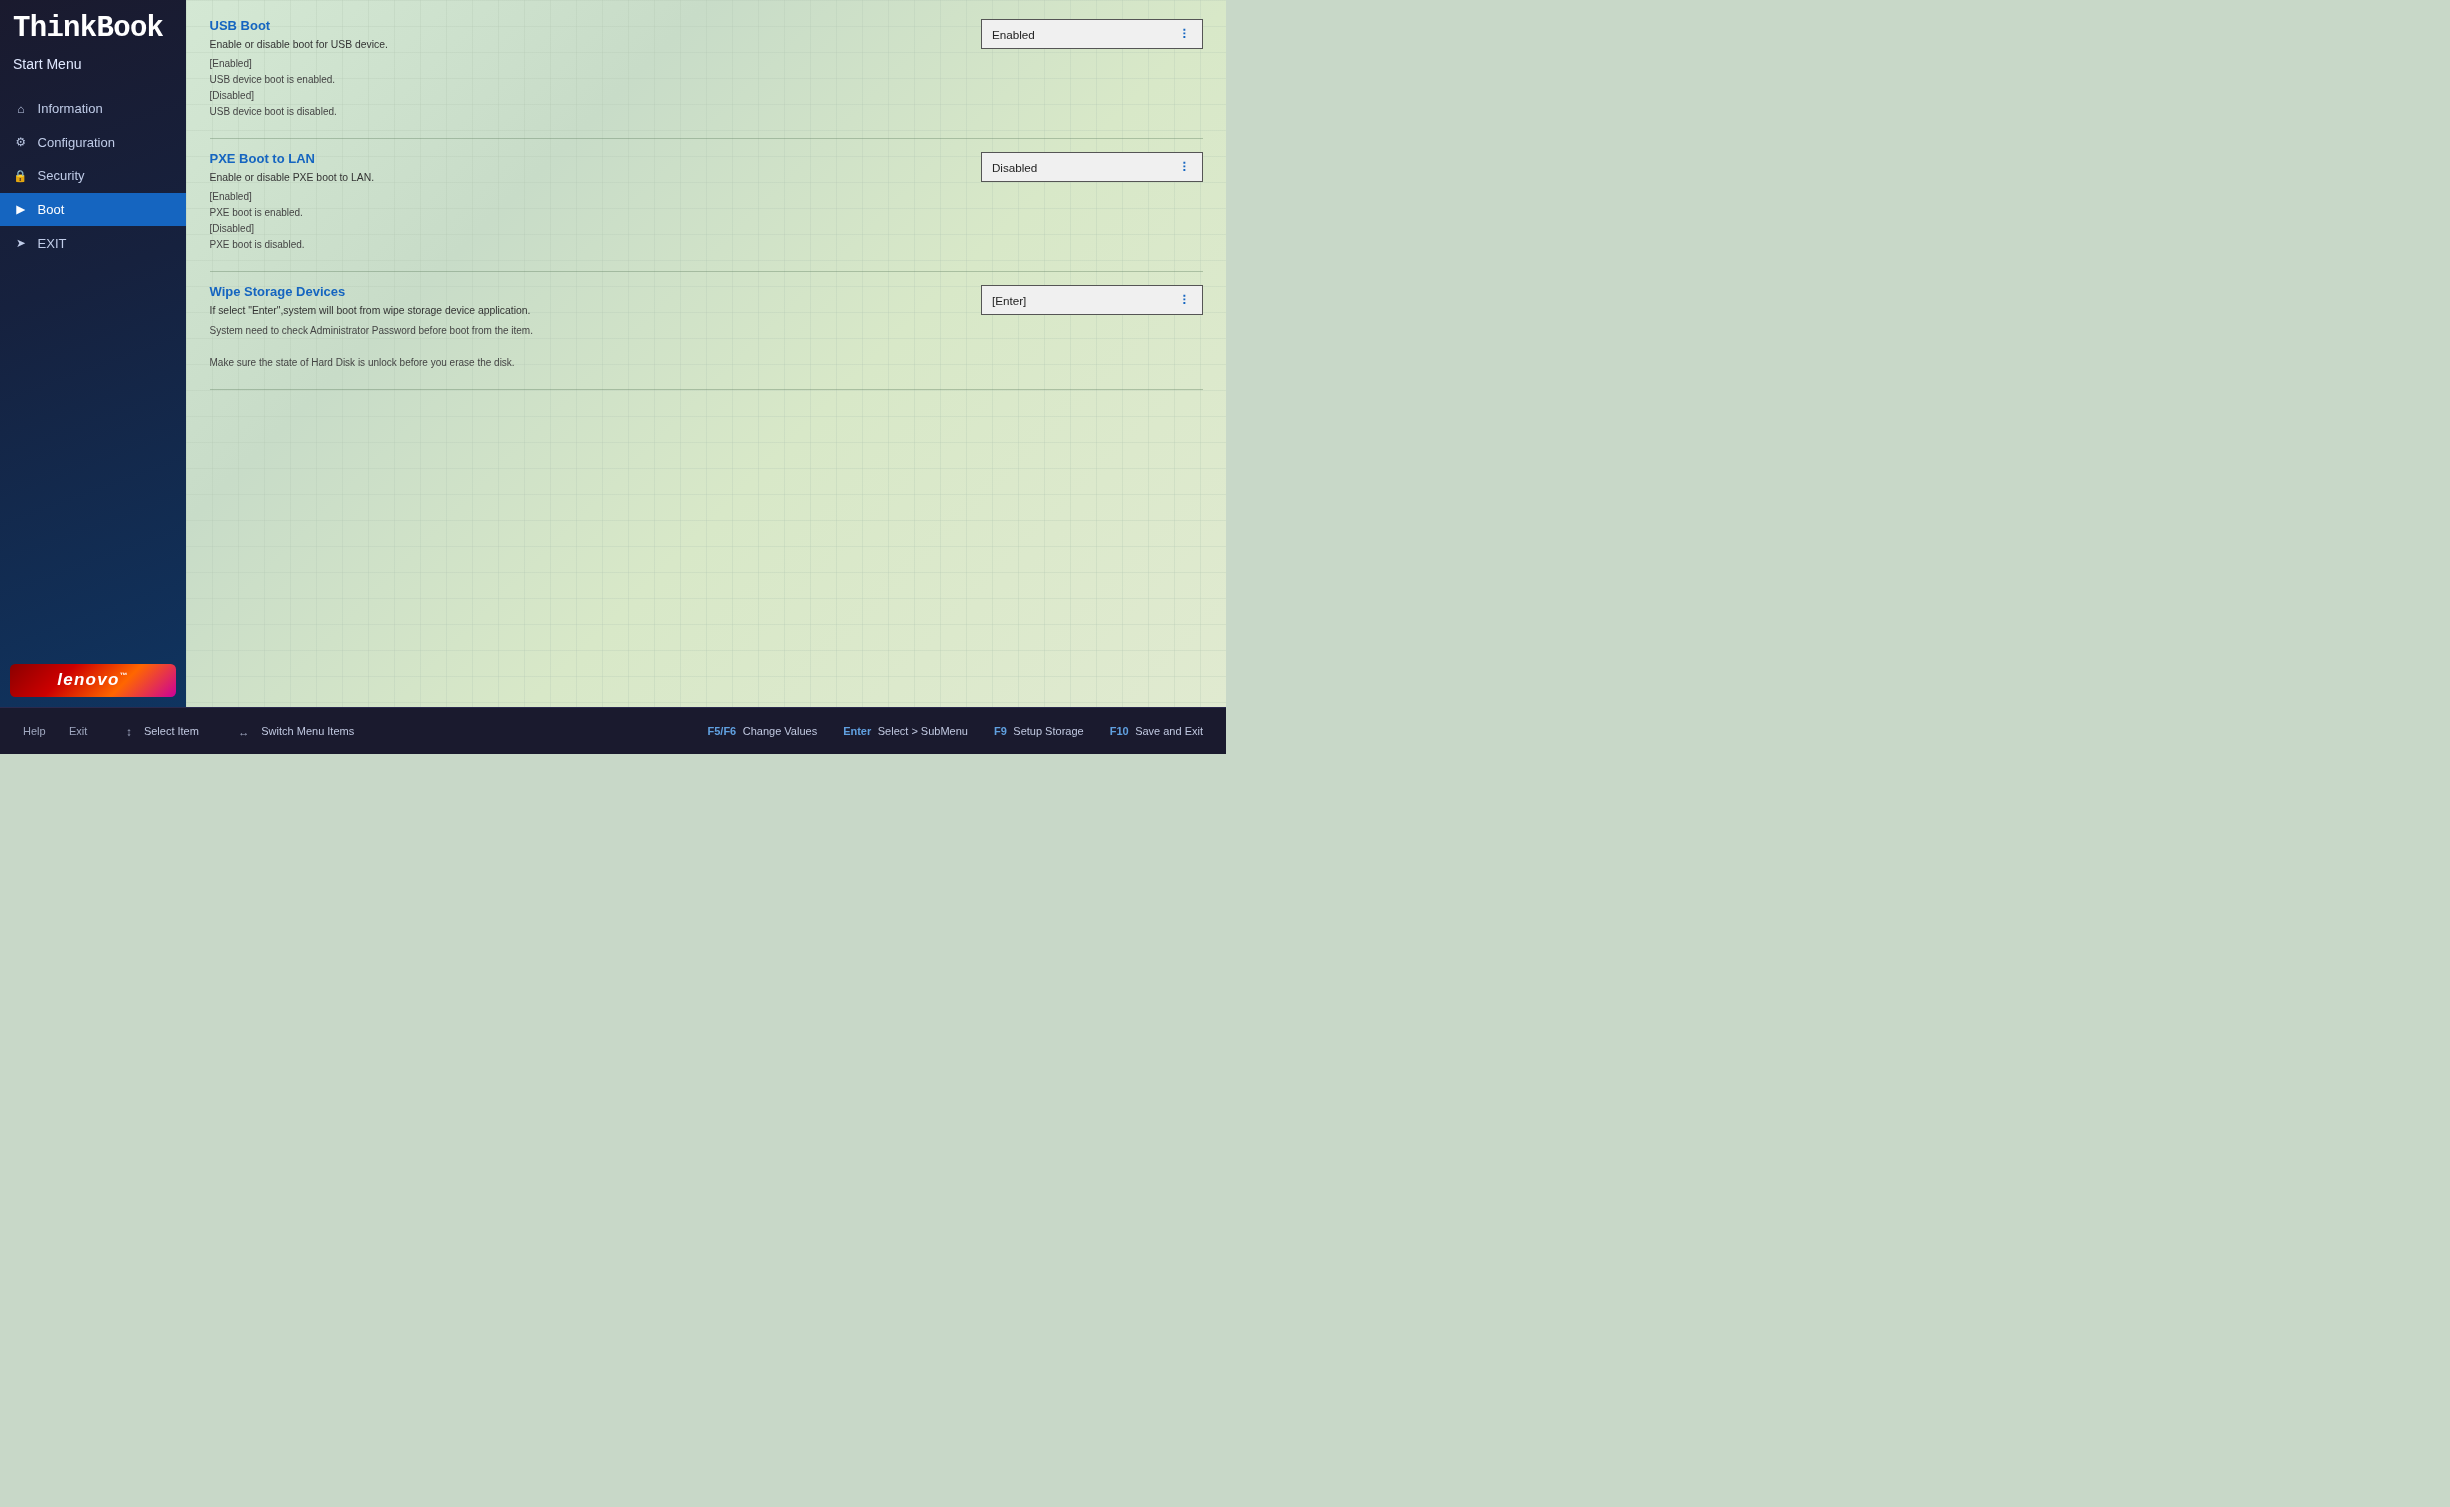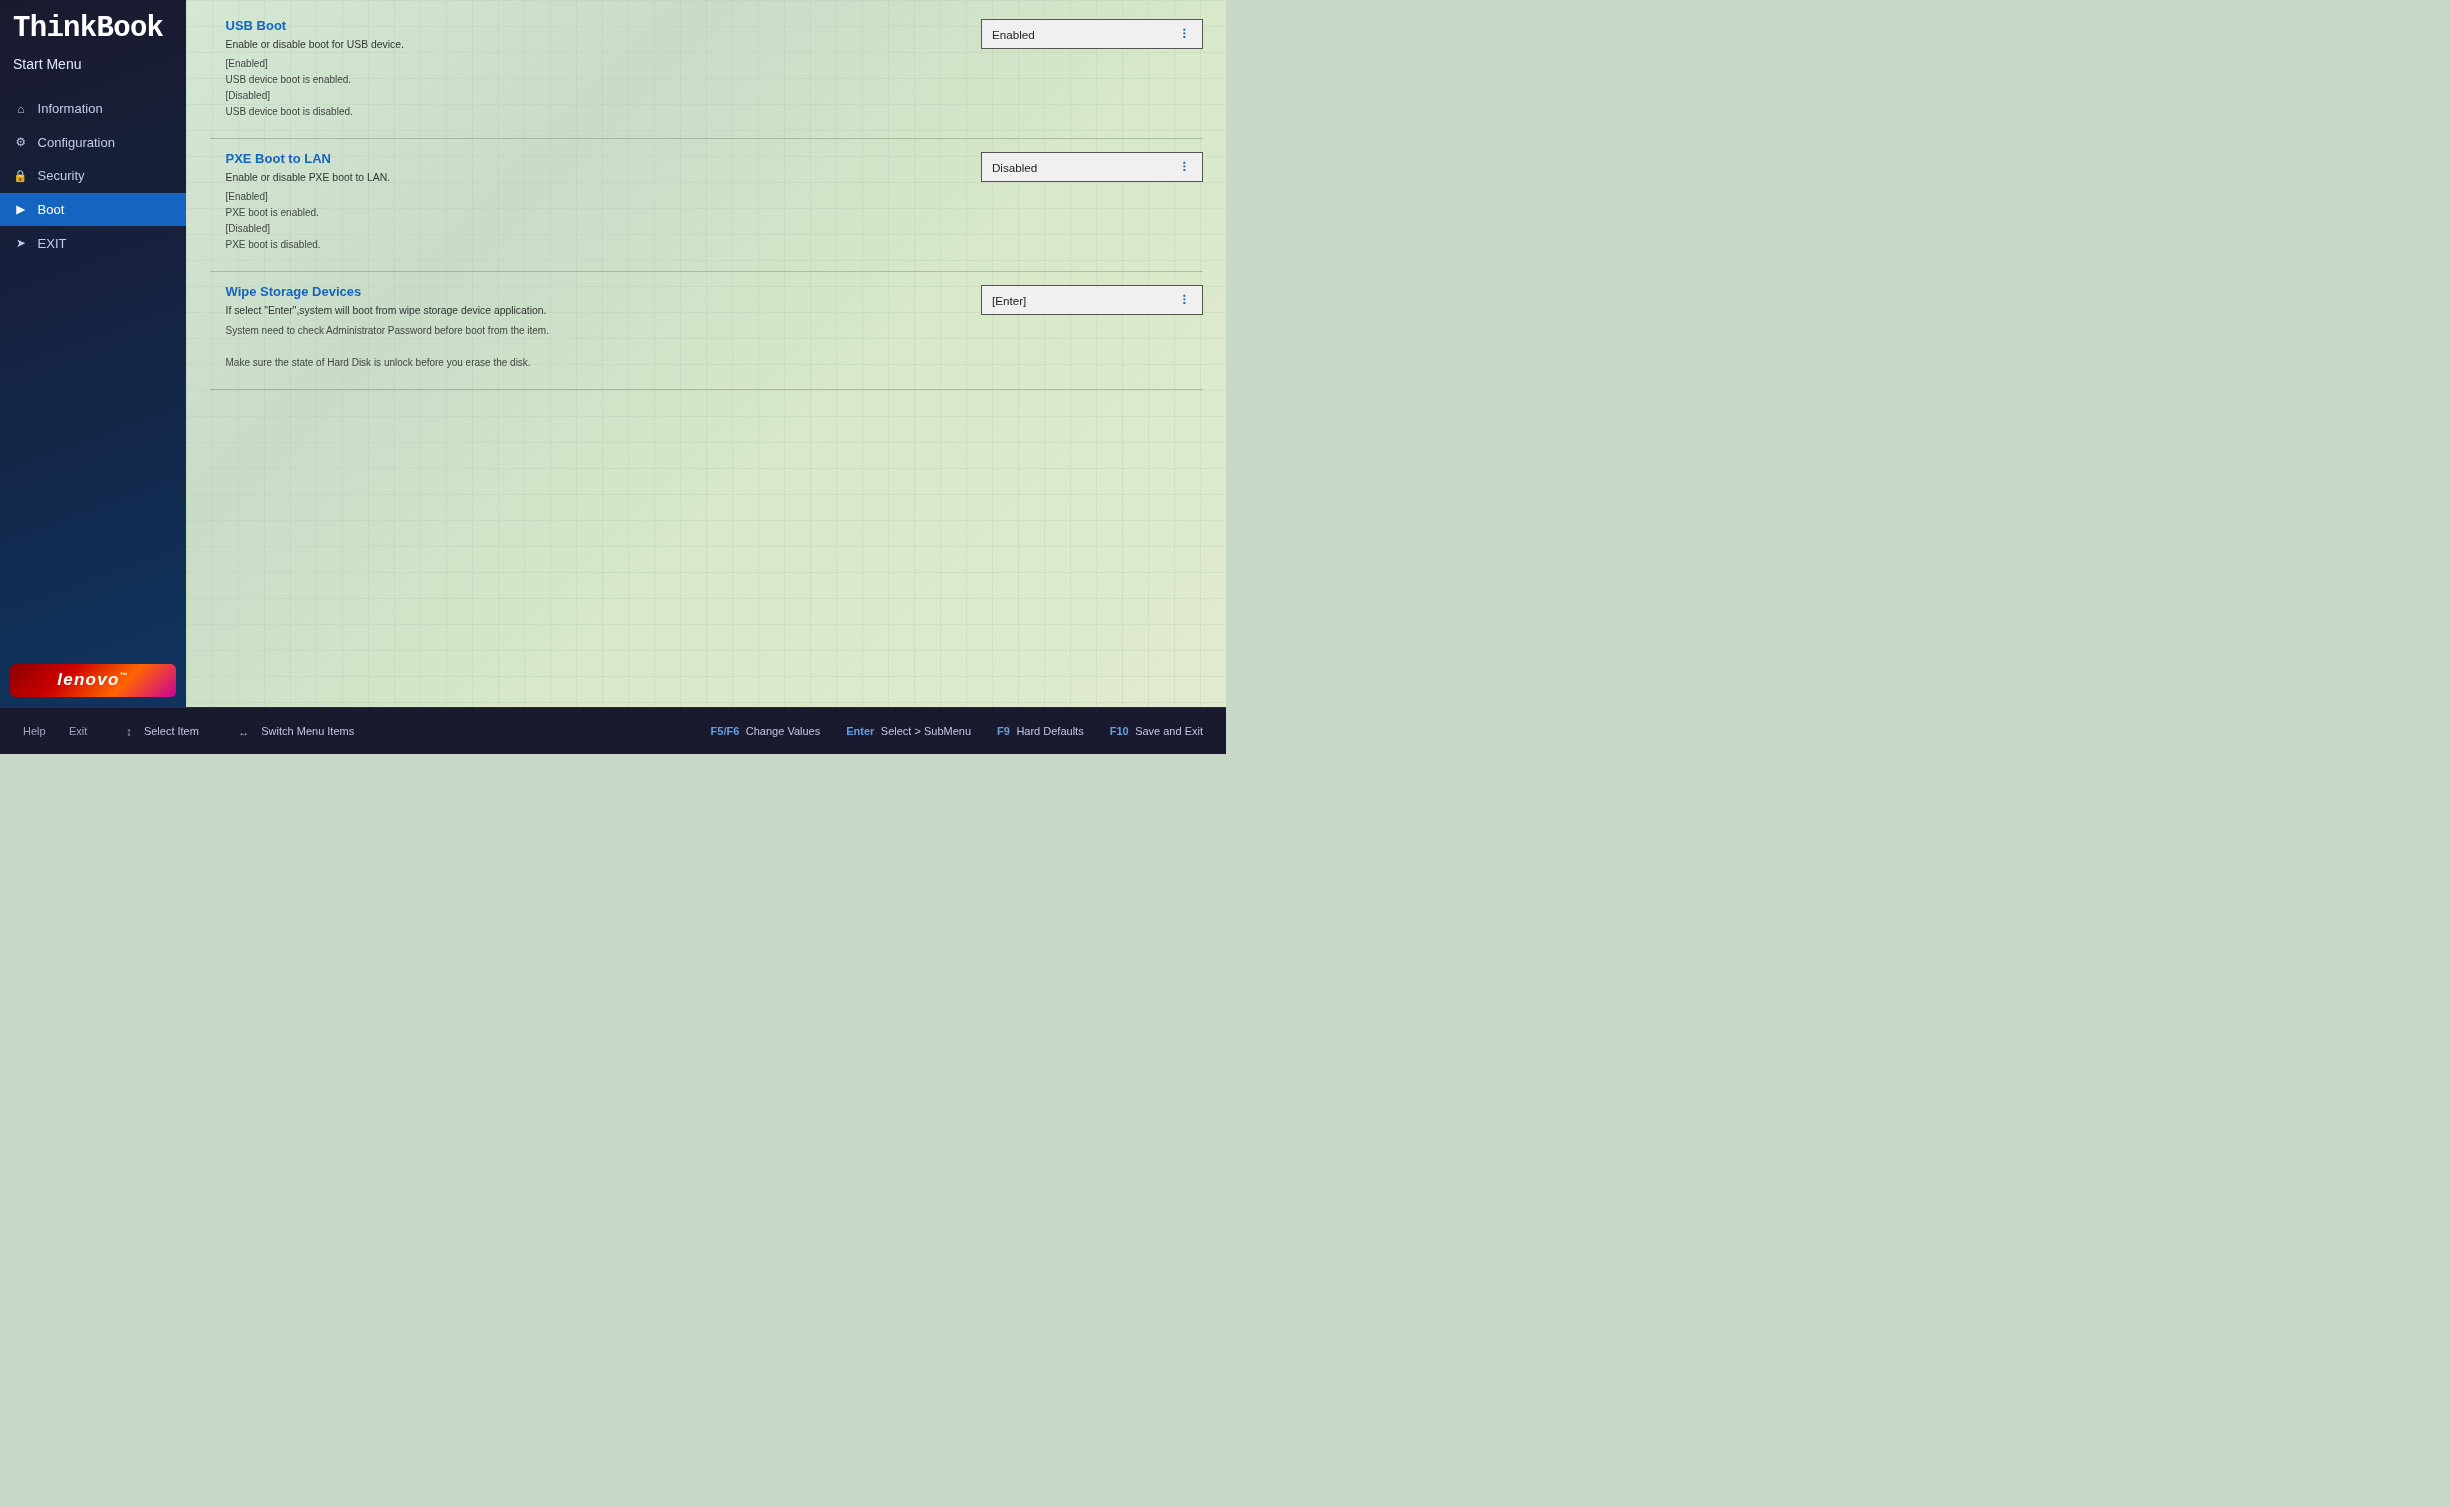--- a/index.html
+++ b/index.html
@@ -151,21 +151,20 @@
 
     .section-row {
       display: flex;
       align-items: flex-start;
       gap: 13px;
       position: relative;
     }
 
     .section-text {
       flex: 1;
-      margin-left: 16px;
     }
 
     .dropdown-control {
       min-width: 222px;
       border: 1.3px solid #555;
       background: #f0f0f0;
       display: flex;
       align-items: center;
       justify-content: space-between;
       padding: 6.5px 10.4px;
@@ -392,21 +391,21 @@
     <div class="bottom-pair">
       <span class="bottom-key">F5/F6</span>
       <span class="bottom-action">Change Values</span>
     </div>
     <div class="bottom-pair">
       <span class="bottom-key">Enter</span>
       <span class="bottom-action">Select &gt; SubMenu</span>
     </div>
     <div class="bottom-pair">
       <span class="bottom-key">F9</span>
-      <span class="bottom-action">Hard Defaults</span>
+      <span class="bottom-action">Setup Storage</span>
     </div>
     <div class="bottom-pair">
       <span class="bottom-key">F10</span>
       <span class="bottom-action">Save and Exit</span>
     </div>
   </div>
 </div>
 
 
 </body></html>

